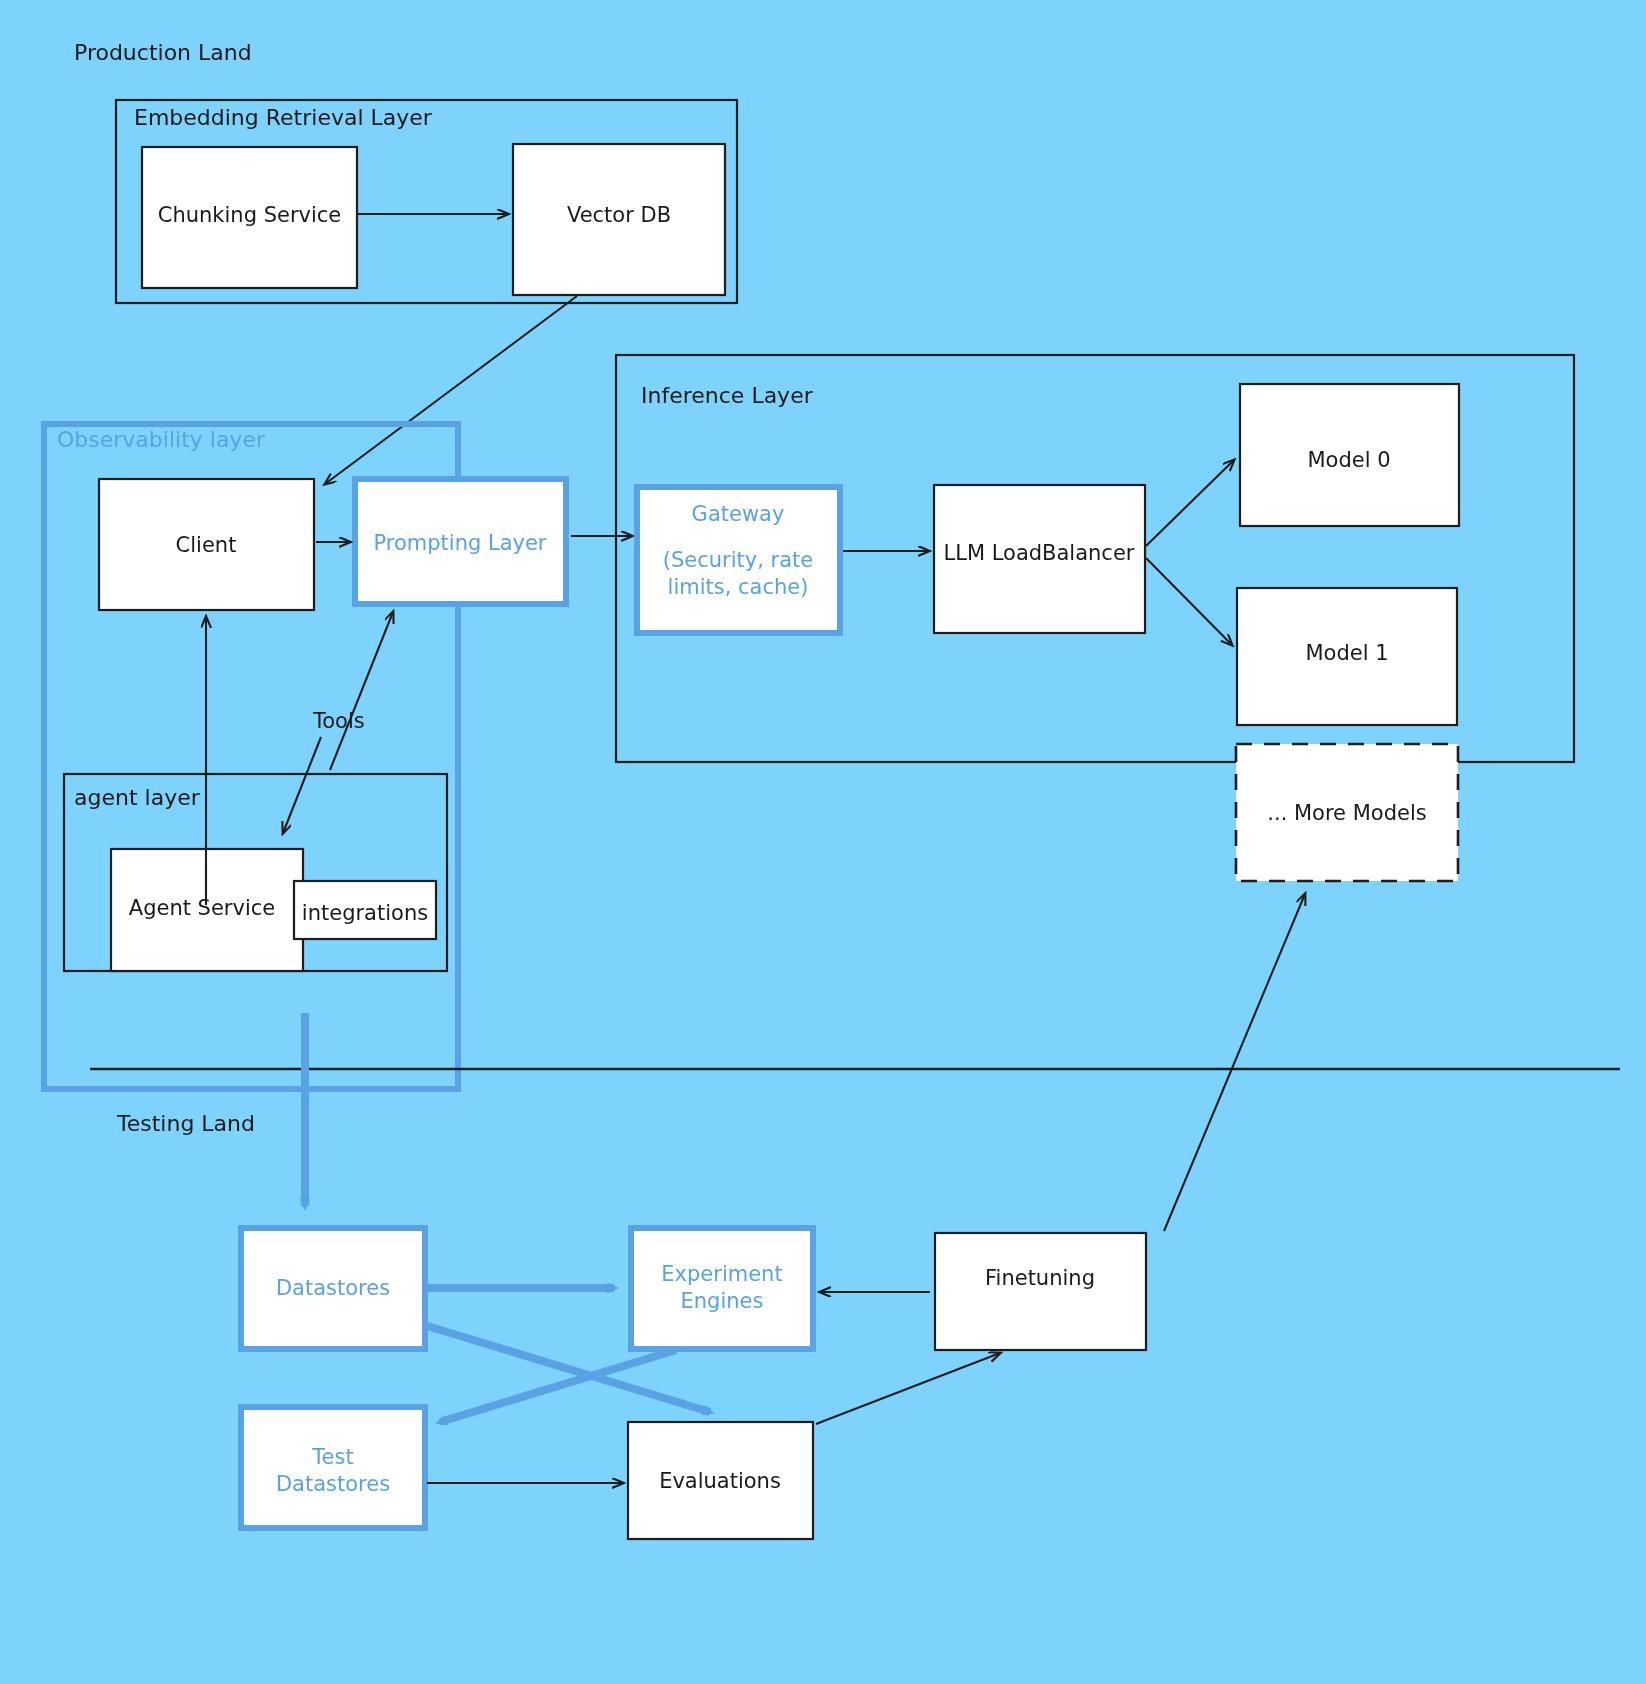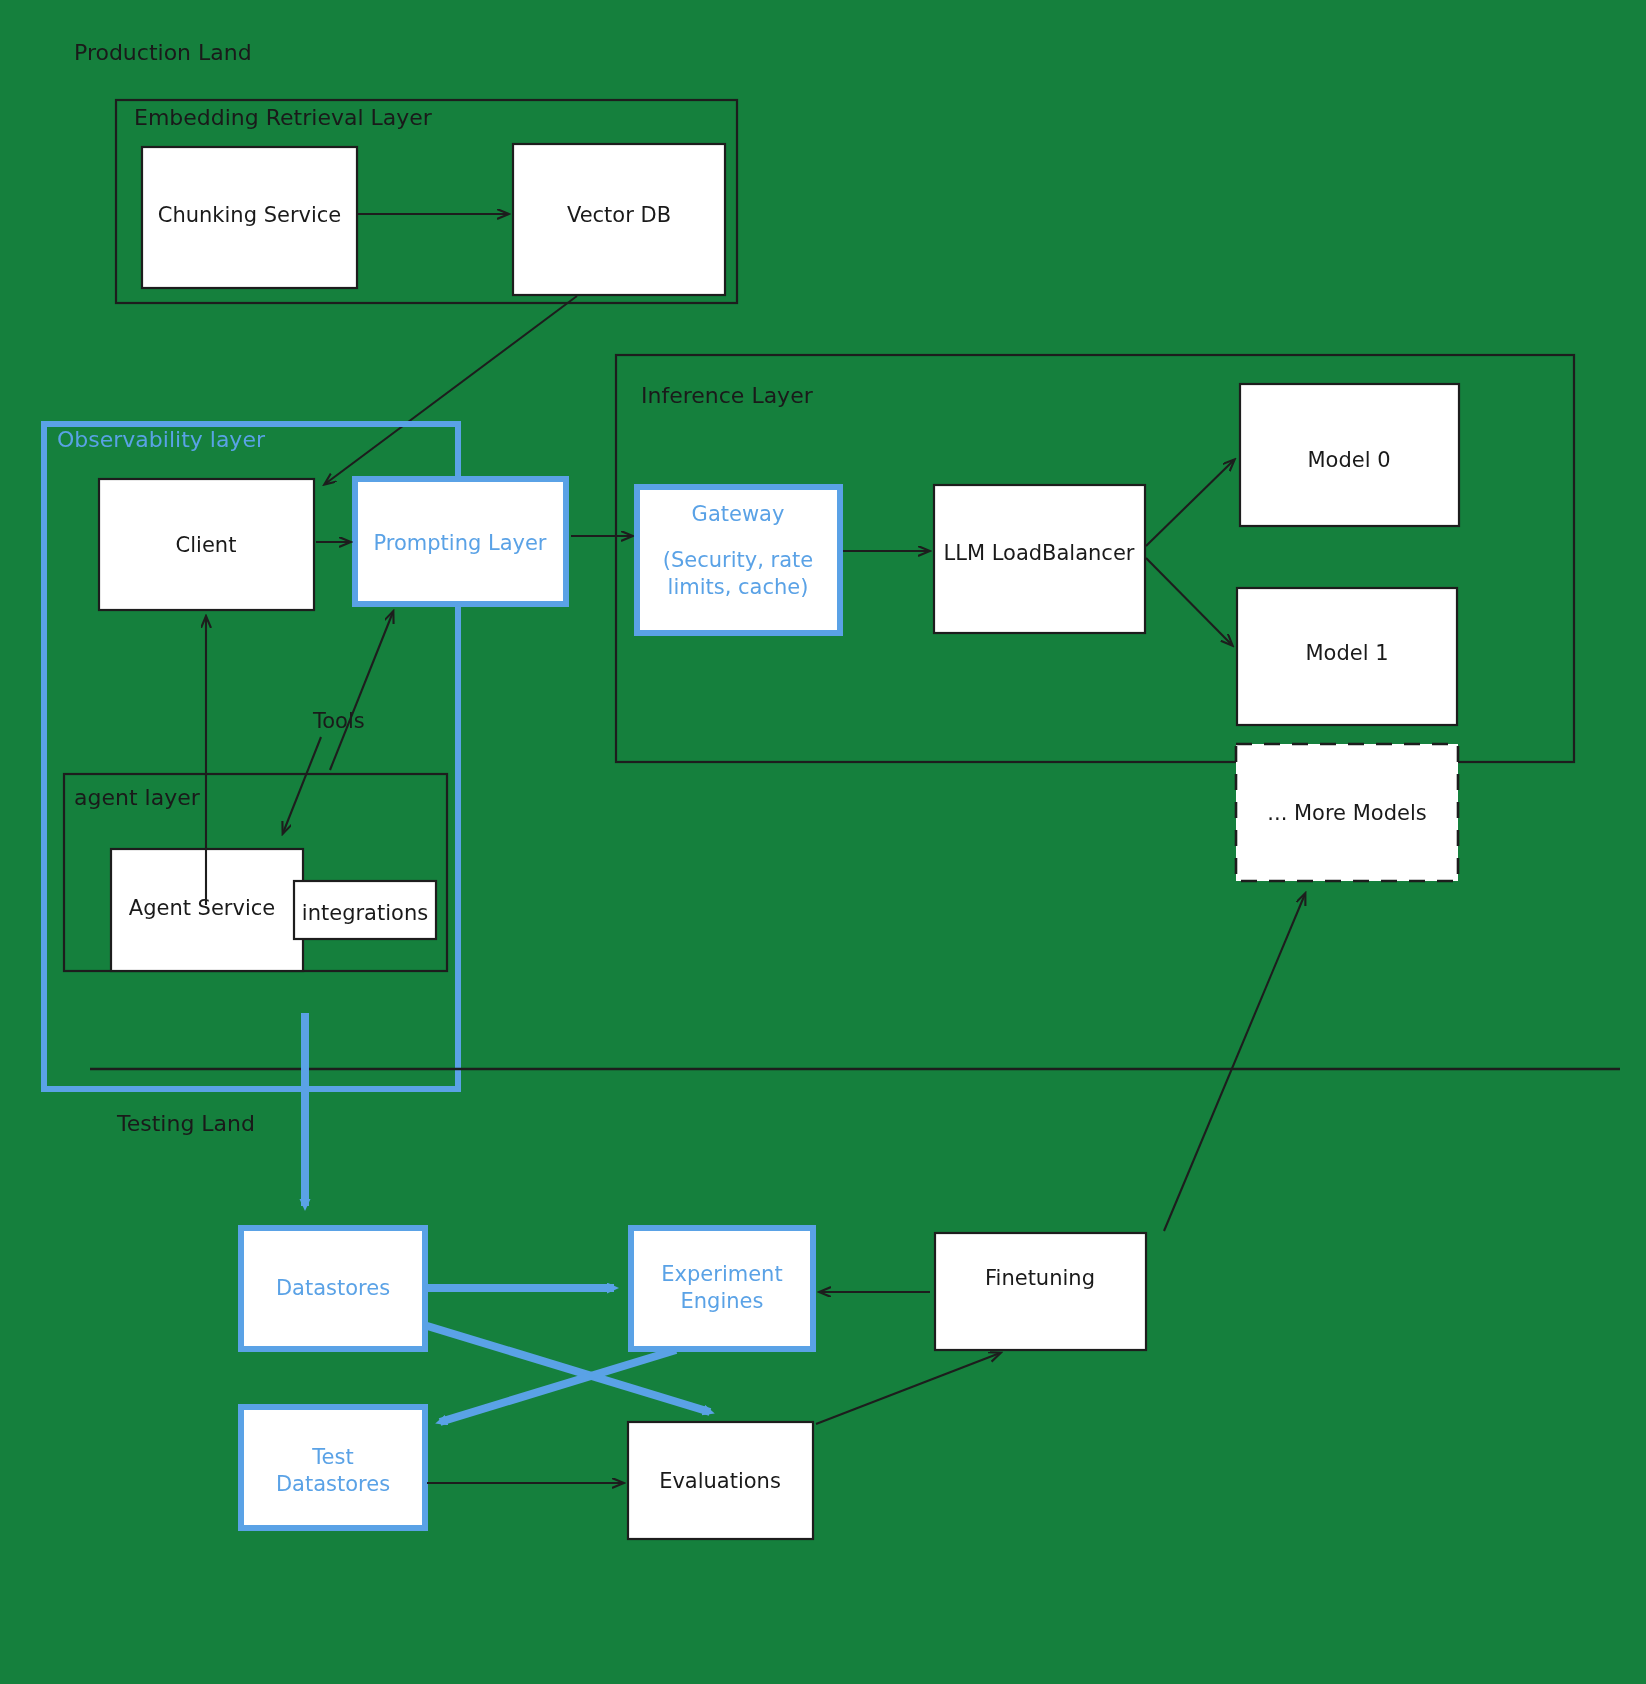--- a/index.html
+++ b/index.html
@@ -1,16 +1,16 @@
 <!DOCTYPE html>
 <html><head>
 <meta charset="utf-8">
 <style>
   html,body{margin:0;padding:0;background:#ffffff;}
-  #root{position:relative;width:1646px;height:1684px;background:#15803d;
+  #root{position:relative;width:1646px;height:1684px;background:#7dd3fc;
         font-family:"DejaVu Sans", sans-serif;overflow:hidden;}
   svg{position:absolute;top:0;left:0;width:1646px;height:1684px;}
   text{font-family:"DejaVu Sans", sans-serif;}
   .lbl{font-size:21px;fill:#1a1a1a;}
   .lbl-blue{font-size:21px;fill:#5aa2e6;}
   .grp{font-size:22px;fill:#1a1a1a;}
   .grp-blue{font-size:22px;fill:#5aa2e6;}
   .land{font-size:22px;fill:#1a1a1a;}
   .bx{fill:#ffffff;stroke:#1d1d1d;stroke-width:2.2;}
   .bx-grp{fill:none;stroke:#1d1d1d;stroke-width:2.2;}

